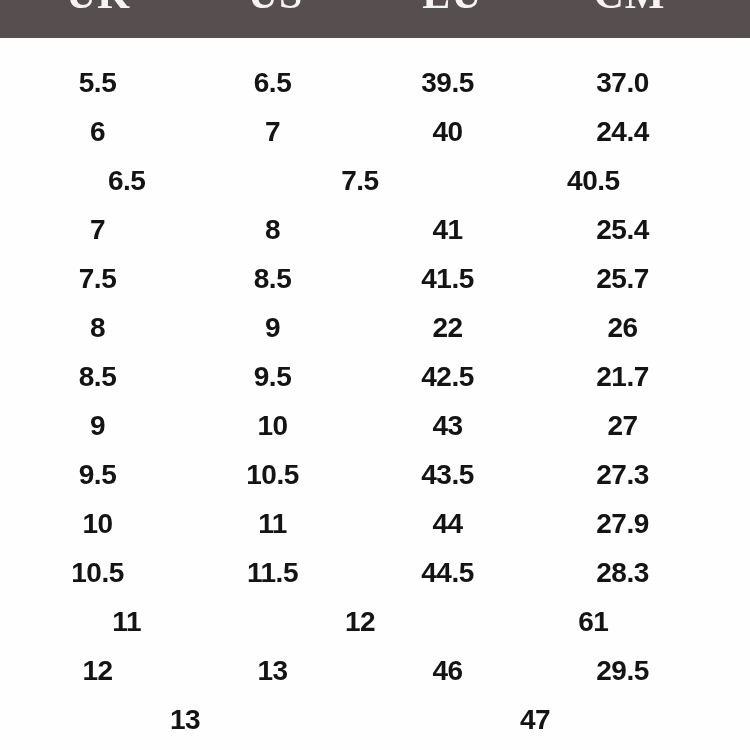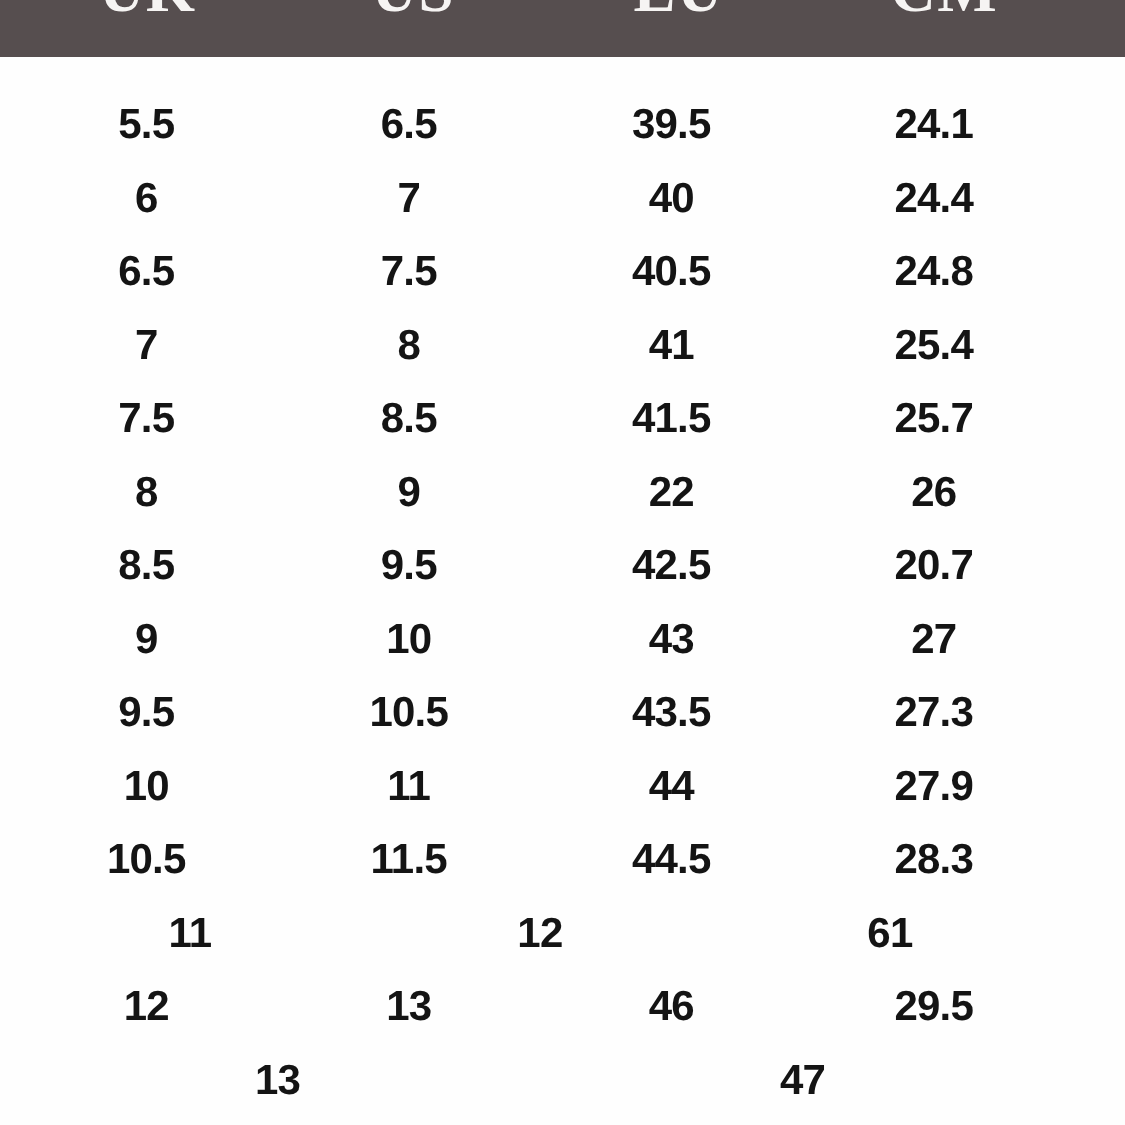--- a/index.html
+++ b/index.html
@@ -69,35 +69,34 @@
       <div class="header-cell">EU</div>
       <div class="header-cell">CM</div>
     </div>
   </div>
 
   <div class="rows">
   <div class="row">
     <div class="cell">5.5</div>
     <div class="cell">6.5</div>
     <div class="cell">39.5</div>
-    <div class="cell">24.1</div>
+    <div class="cell">37.0</div>
   </div>
 
   <div class="row">
     <div class="cell">6</div>
     <div class="cell">7</div>
     <div class="cell">40</div>
     <div class="cell">24.4</div>
   </div>
 
   <div class="row">
     <div class="cell">6.5</div>
     <div class="cell">7.5</div>
     <div class="cell">40.5</div>
-    <div class="cell">24.8</div>
   </div>
 
   <div class="row">
     <div class="cell">7</div>
     <div class="cell">8</div>
     <div class="cell">41</div>
     <div class="cell">25.4</div>
   </div>
 
   <div class="row">
@@ -111,21 +110,21 @@
     <div class="cell">8</div>
     <div class="cell">9</div>
     <div class="cell">22</div>
     <div class="cell">26</div>
   </div>
 
   <div class="row">
     <div class="cell">8.5</div>
     <div class="cell">9.5</div>
     <div class="cell">42.5</div>
-    <div class="cell">20.7</div>
+    <div class="cell">21.7</div>
   </div>
 
   <div class="row">
     <div class="cell">9</div>
     <div class="cell">10</div>
     <div class="cell">43</div>
     <div class="cell">27</div>
   </div>
 
   <div class="row">

